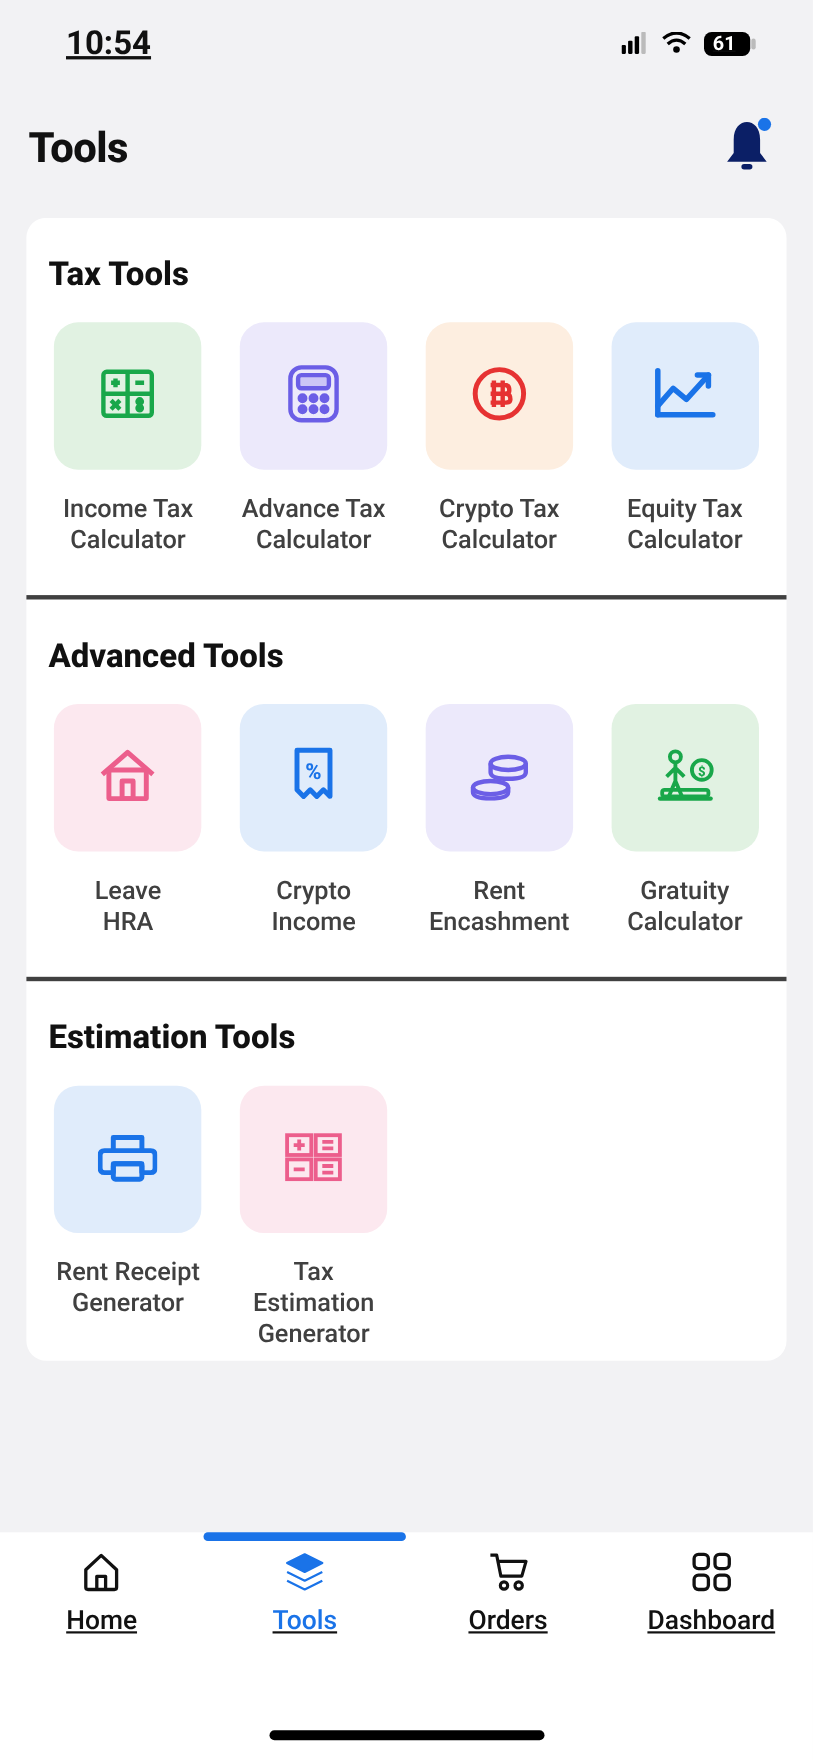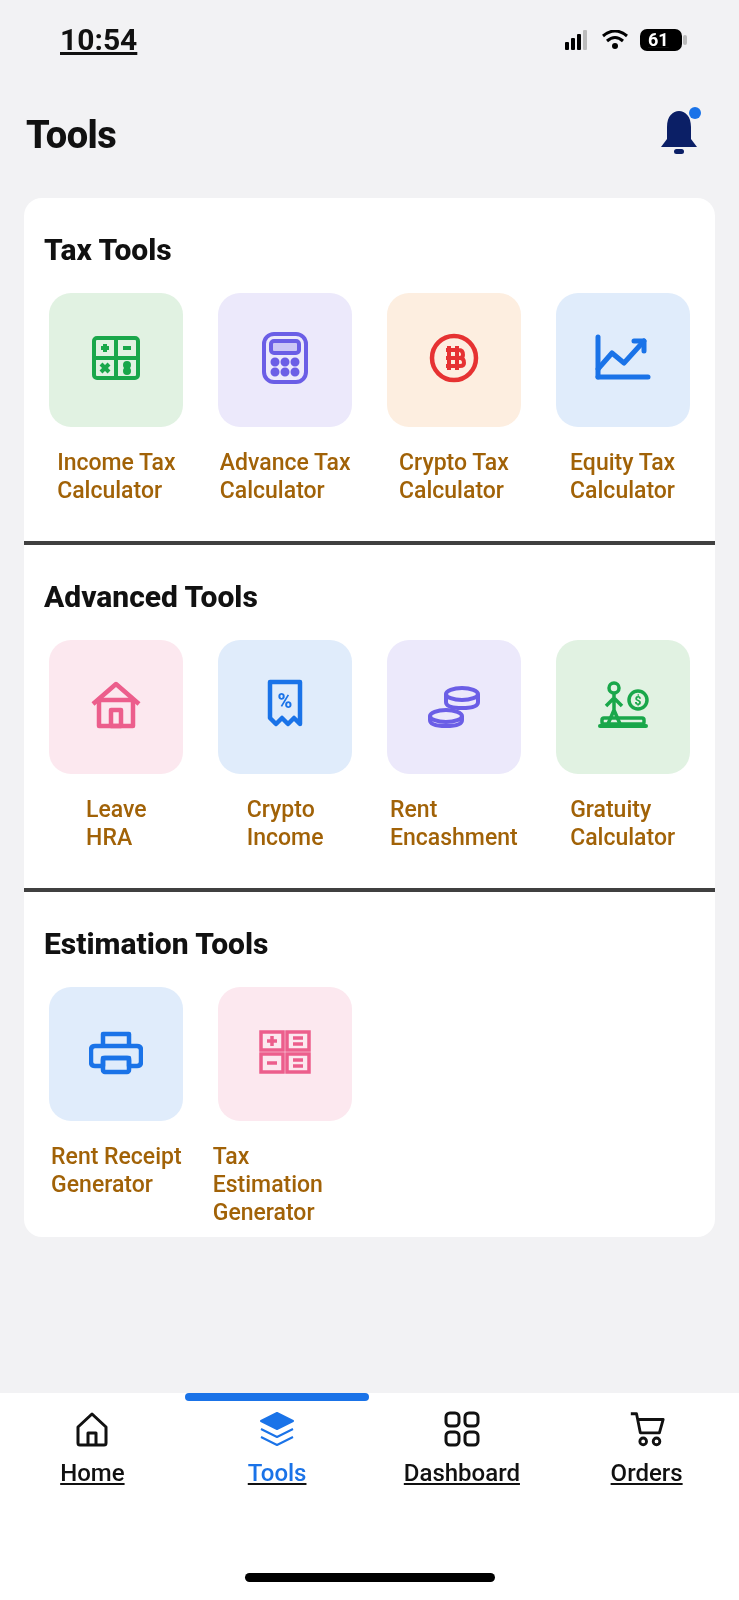--- a/index.html
+++ b/index.html
@@ -66,24 +66,25 @@
     .tile {
       width: 134px;
       height: 134px;
       border-radius: 22px;
       display: flex;
       align-items: center;
       justify-content: center;
       margin-bottom: 22px;
     }
     .tool-label {
+      text-align: center;
       font-size: 23px;
       font-weight: 500;
       line-height: 1.22;
-      color: #a16207;
+      color: #404040;
       white-space: pre-line;
     }
     .peek-grid {
       display: grid;
       grid-template-columns: repeat(4, 1fr);
       gap: 24px;
     }
     .peek {
       height: 18px;
       border-radius: 22px 22px 0 0;
@@ -375,33 +376,33 @@
       <svg width="40" height="40" viewBox="0 0 40 40" fill="#1a73e8" stroke="#1a73e8" stroke-width="2" stroke-linejoin="round">
         <polygon points="20,4 36,12 20,20 4,12"></polygon>
         <polyline points="4,20 20,28 36,20" fill="none"></polyline>
         <polyline points="4,28 20,36 36,28" fill="none"></polyline>
       </svg>
     </div>
     <div class="nav-label">Tools</div>
   </div>
   <div class="nav-item">
     <div class="nav-icon">
+      <svg width="42" height="40" viewBox="0 0 42 40" fill="none" stroke="#111" stroke-width="3" stroke-linejoin="round">
+        <path d="M4 4 L10 4 L14 24 L34 24 L38 10 L12 10"></path>
+        <circle cx="17" cy="33" r="3.5"></circle>
+        <circle cx="31" cy="33" r="3.5"></circle>
+      </svg>
+    </div>
+    <div class="nav-label">Orders</div>
+  </div>
+  <div class="nav-item">
+    <div class="nav-icon">
       <svg width="38" height="38" viewBox="0 0 38 38" fill="none" stroke="#111" stroke-width="3">
         <rect x="3" y="3" width="13" height="13" rx="4"></rect>
         <rect x="22" y="3" width="13" height="13" rx="4"></rect>
         <rect x="3" y="22" width="13" height="13" rx="4"></rect>
         <rect x="22" y="22" width="13" height="13" rx="4"></rect>
       </svg>
     </div>
     <div class="nav-label">Dashboard</div>
   </div>
-  <div class="nav-item">
-    <div class="nav-icon">
-      <svg width="42" height="40" viewBox="0 0 42 40" fill="none" stroke="#111" stroke-width="3" stroke-linejoin="round">
-        <path d="M4 4 L10 4 L14 24 L34 24 L38 10 L12 10"></path>
-        <circle cx="17" cy="33" r="3.5"></circle>
-        <circle cx="31" cy="33" r="3.5"></circle>
-      </svg>
-    </div>
-    <div class="nav-label">Orders</div>
-  </div>
   <div class="home-ind"></div>
 </div>
 
 </body></html>

